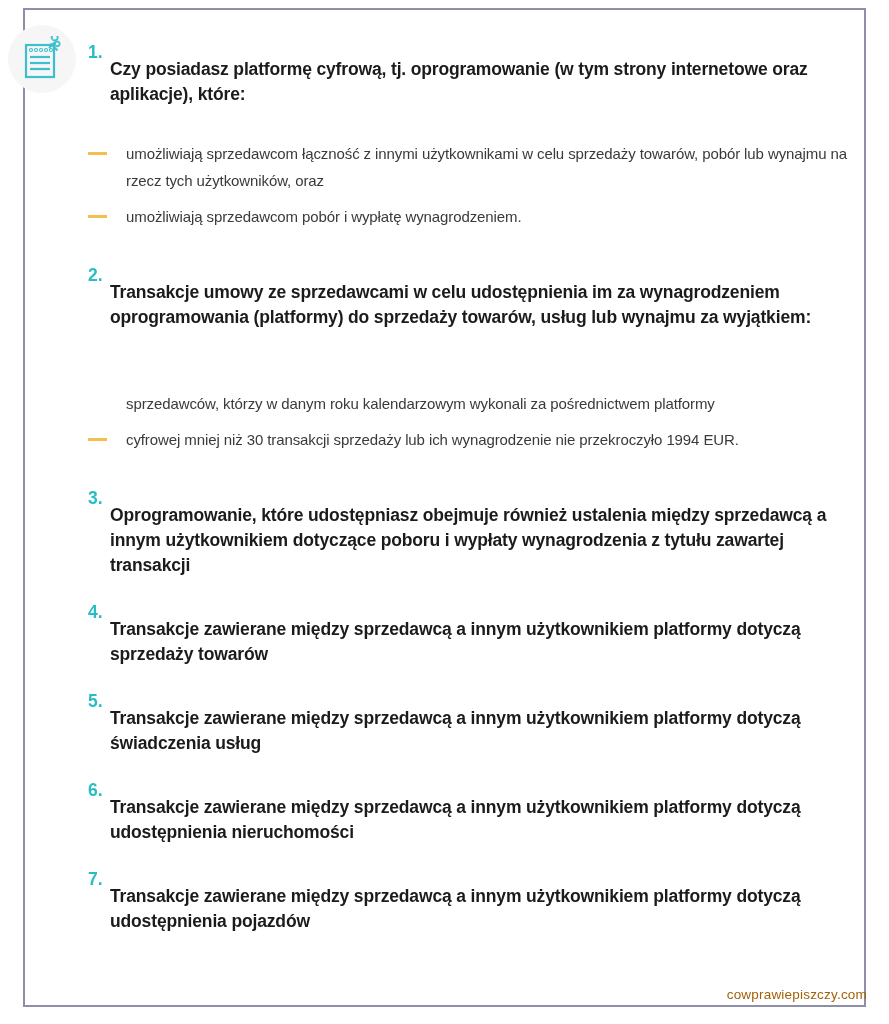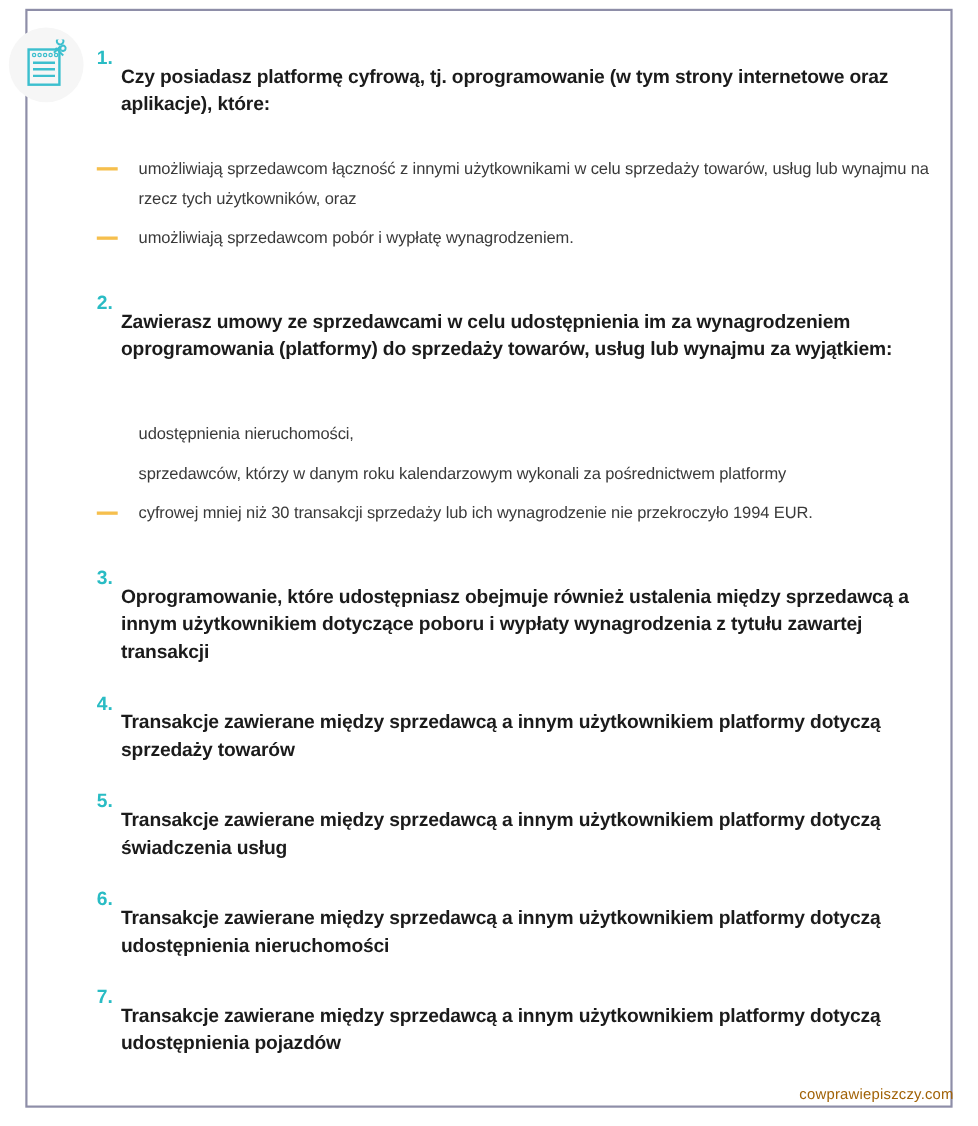--- a/index.html
+++ b/index.html
@@ -149,48 +149,42 @@
   <div class="item">
     <span class="item-num">1.</span>
     <span class="item-text">Czy posiadasz platformę cyfrową, tj. oprogramowanie (w tym strony internetowe oraz aplikacje), które:</span>
   </div>
   <div class="gap-lg"></div>
   <div class="sublist">
     <div class="sub">
       <span class="sub-dash">
           <i></i>
         </span>
-      <span class="sub-text">umożliwiają sprzedawcom łączność z innymi użytkownikami w celu sprzedaży towarów, usług lub wynajmu na rzecz tych użytkowników, oraz</span>
+      <span class="sub-text">umożliwiają sprzedawcom łączność z innymi użytkownikami w celu sprzedaży towarów, pobór lub wynajmu na rzecz tych użytkowników, oraz</span>
     </div>
     <div class="gap-xs"></div>
     <div class="sub">
       <span class="sub-dash">
           <i></i>
         </span>
       <span class="sub-text">umożliwiają sprzedawcom pobór i wypłatę wynagrodzeniem.</span>
     </div>
   </div>
 
   <div class="gap-lg"></div>
 
   <div class="item">
     <span class="item-num">2.</span>
-    <span class="item-text">Zawierasz umowy ze sprzedawcami w celu udostępnienia im za wynagrodzeniem oprogramowania (platformy) do sprzedaży towarów, usług lub wynajmu za wyjątkiem:</span>
+    <span class="item-text">Transakcje umowy ze sprzedawcami w celu udostępnienia im za wynagrodzeniem oprogramowania (platformy) do sprzedaży towarów, usług lub wynajmu za wyjątkiem:</span>
   </div>
   <div class="gap-md"></div>
   <div class="sublist">
     <div class="gap-xs"></div>
     <div class="gap-xs"></div>
     <div class="gap-xs"></div>
-    <div class="sub">
-      <span class="sub-dash blank">
-          <i></i>
-        </span>
-      <span class="sub-text">udostępnienia nieruchomości,</span>
-    </div>
     <div class="gap-xs"></div>
     <div class="sub">
       <span class="sub-dash blank">
           <i></i>
         </span>
       <span class="sub-text">sprzedawców, którzy w danym roku kalendarzowym wykonali za pośrednictwem platformy</span>
     </div>
     <div class="gap-xs"></div>
     <div class="sub">
       <span class="sub-dash">

